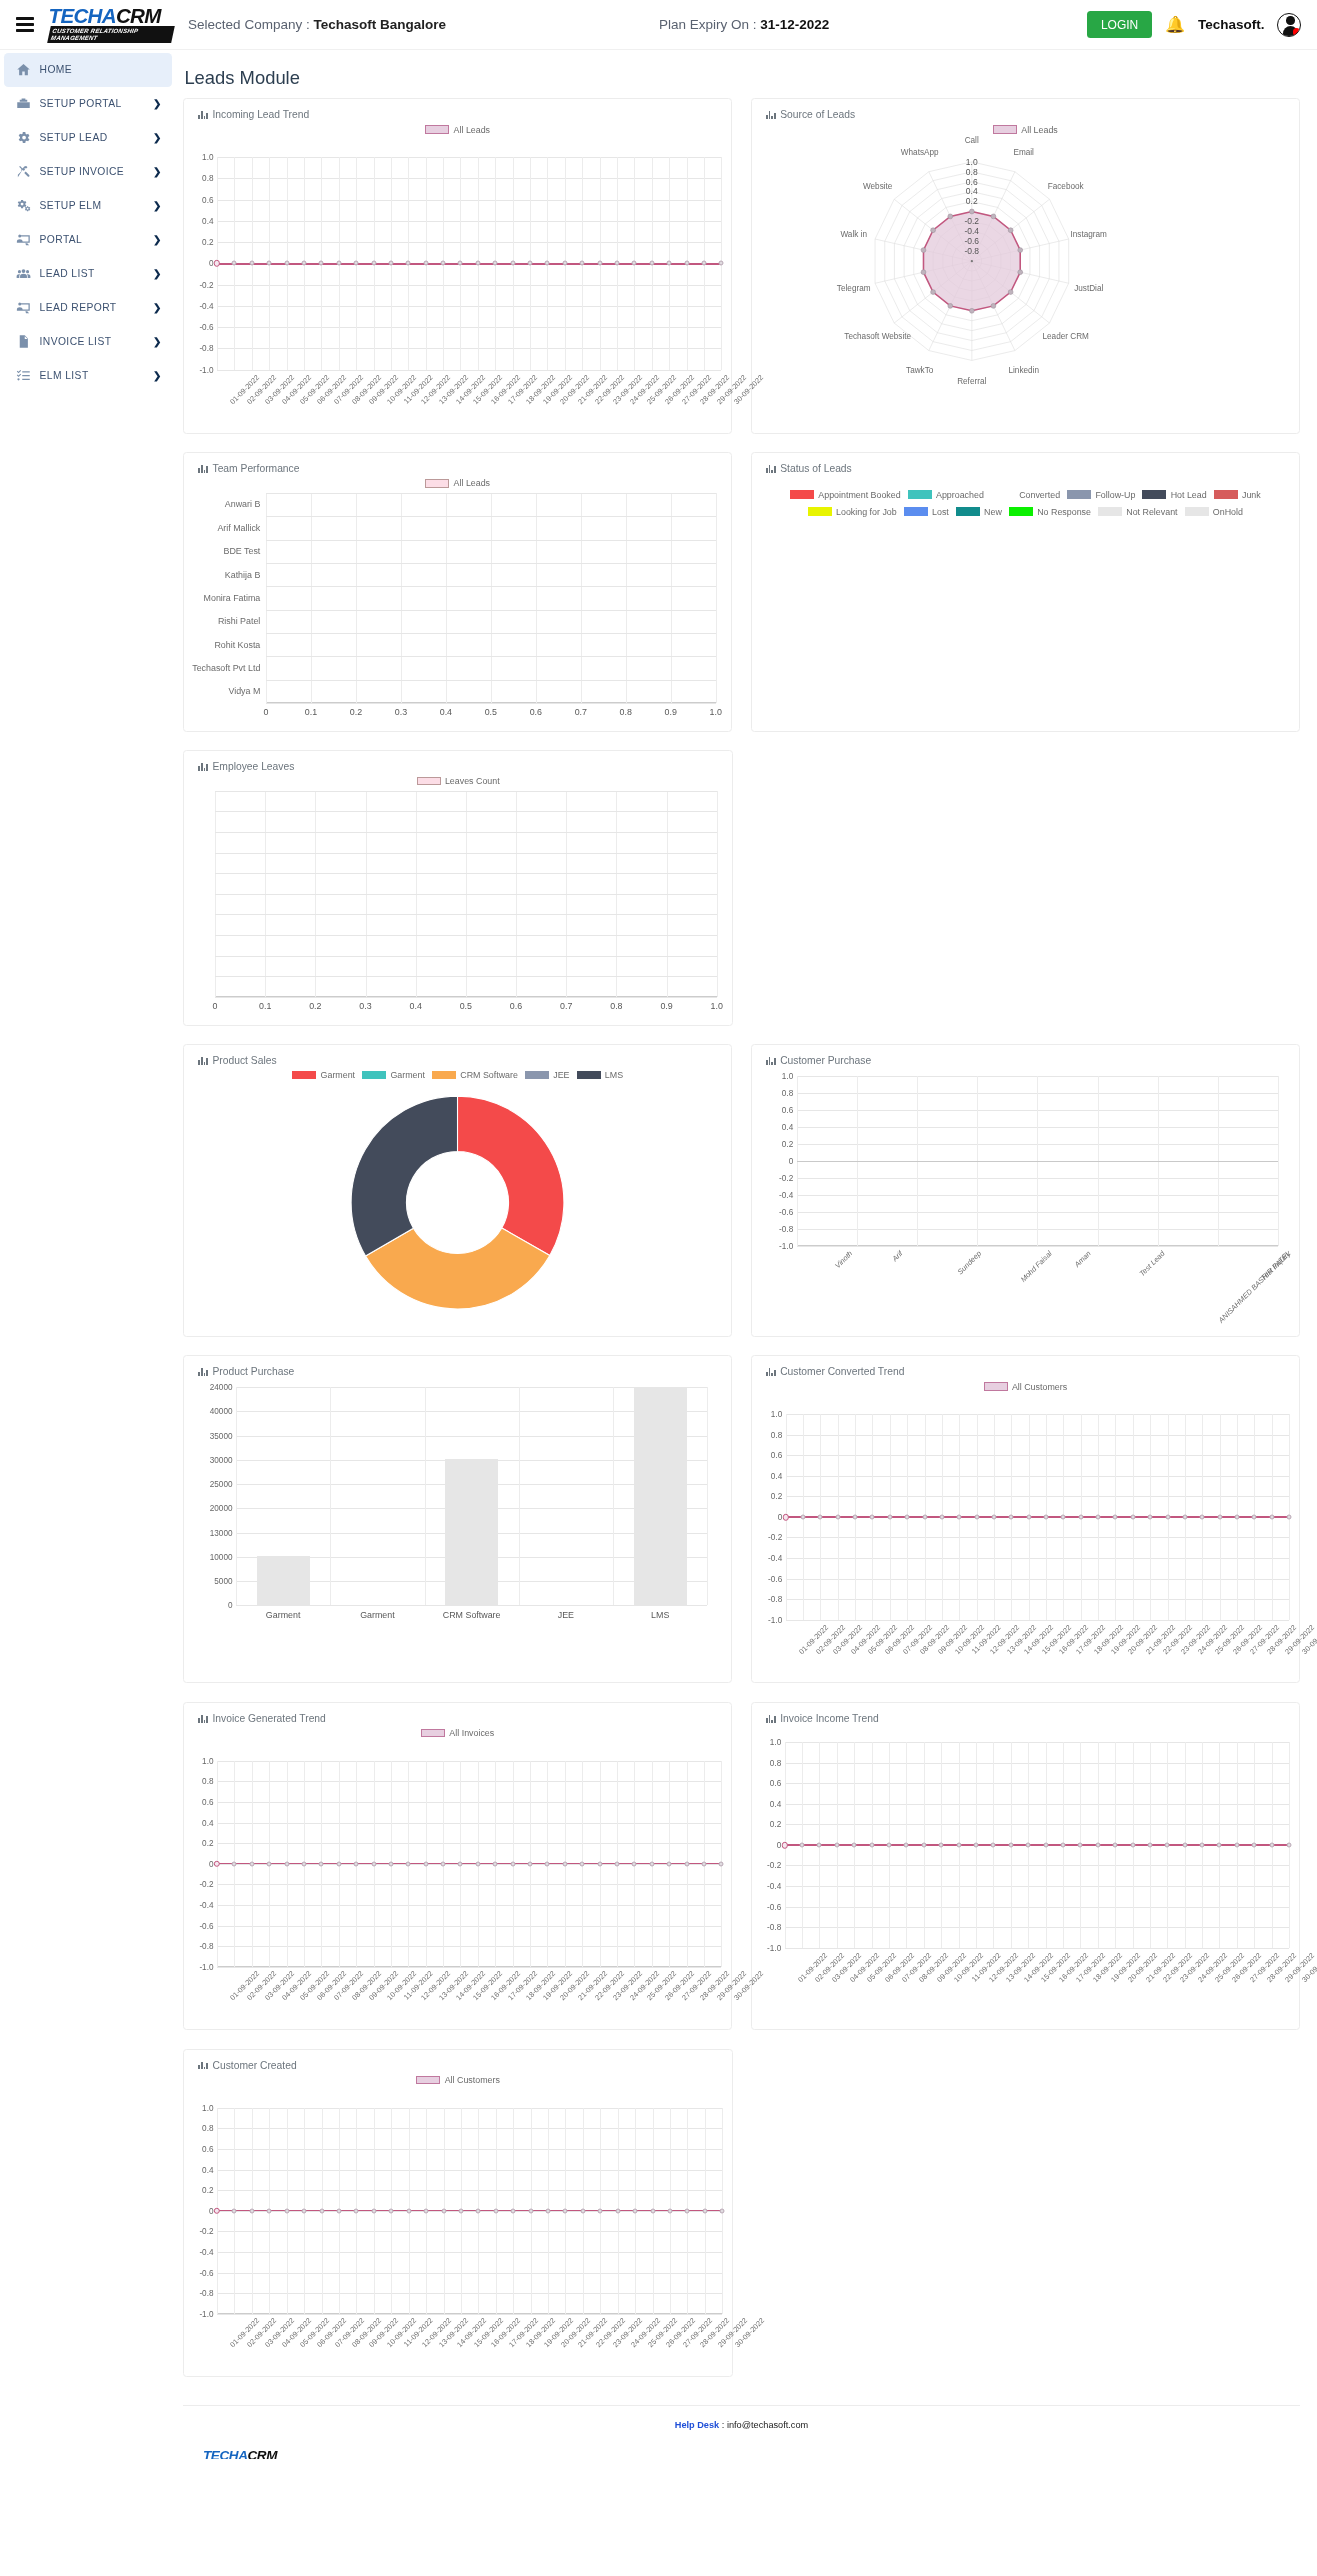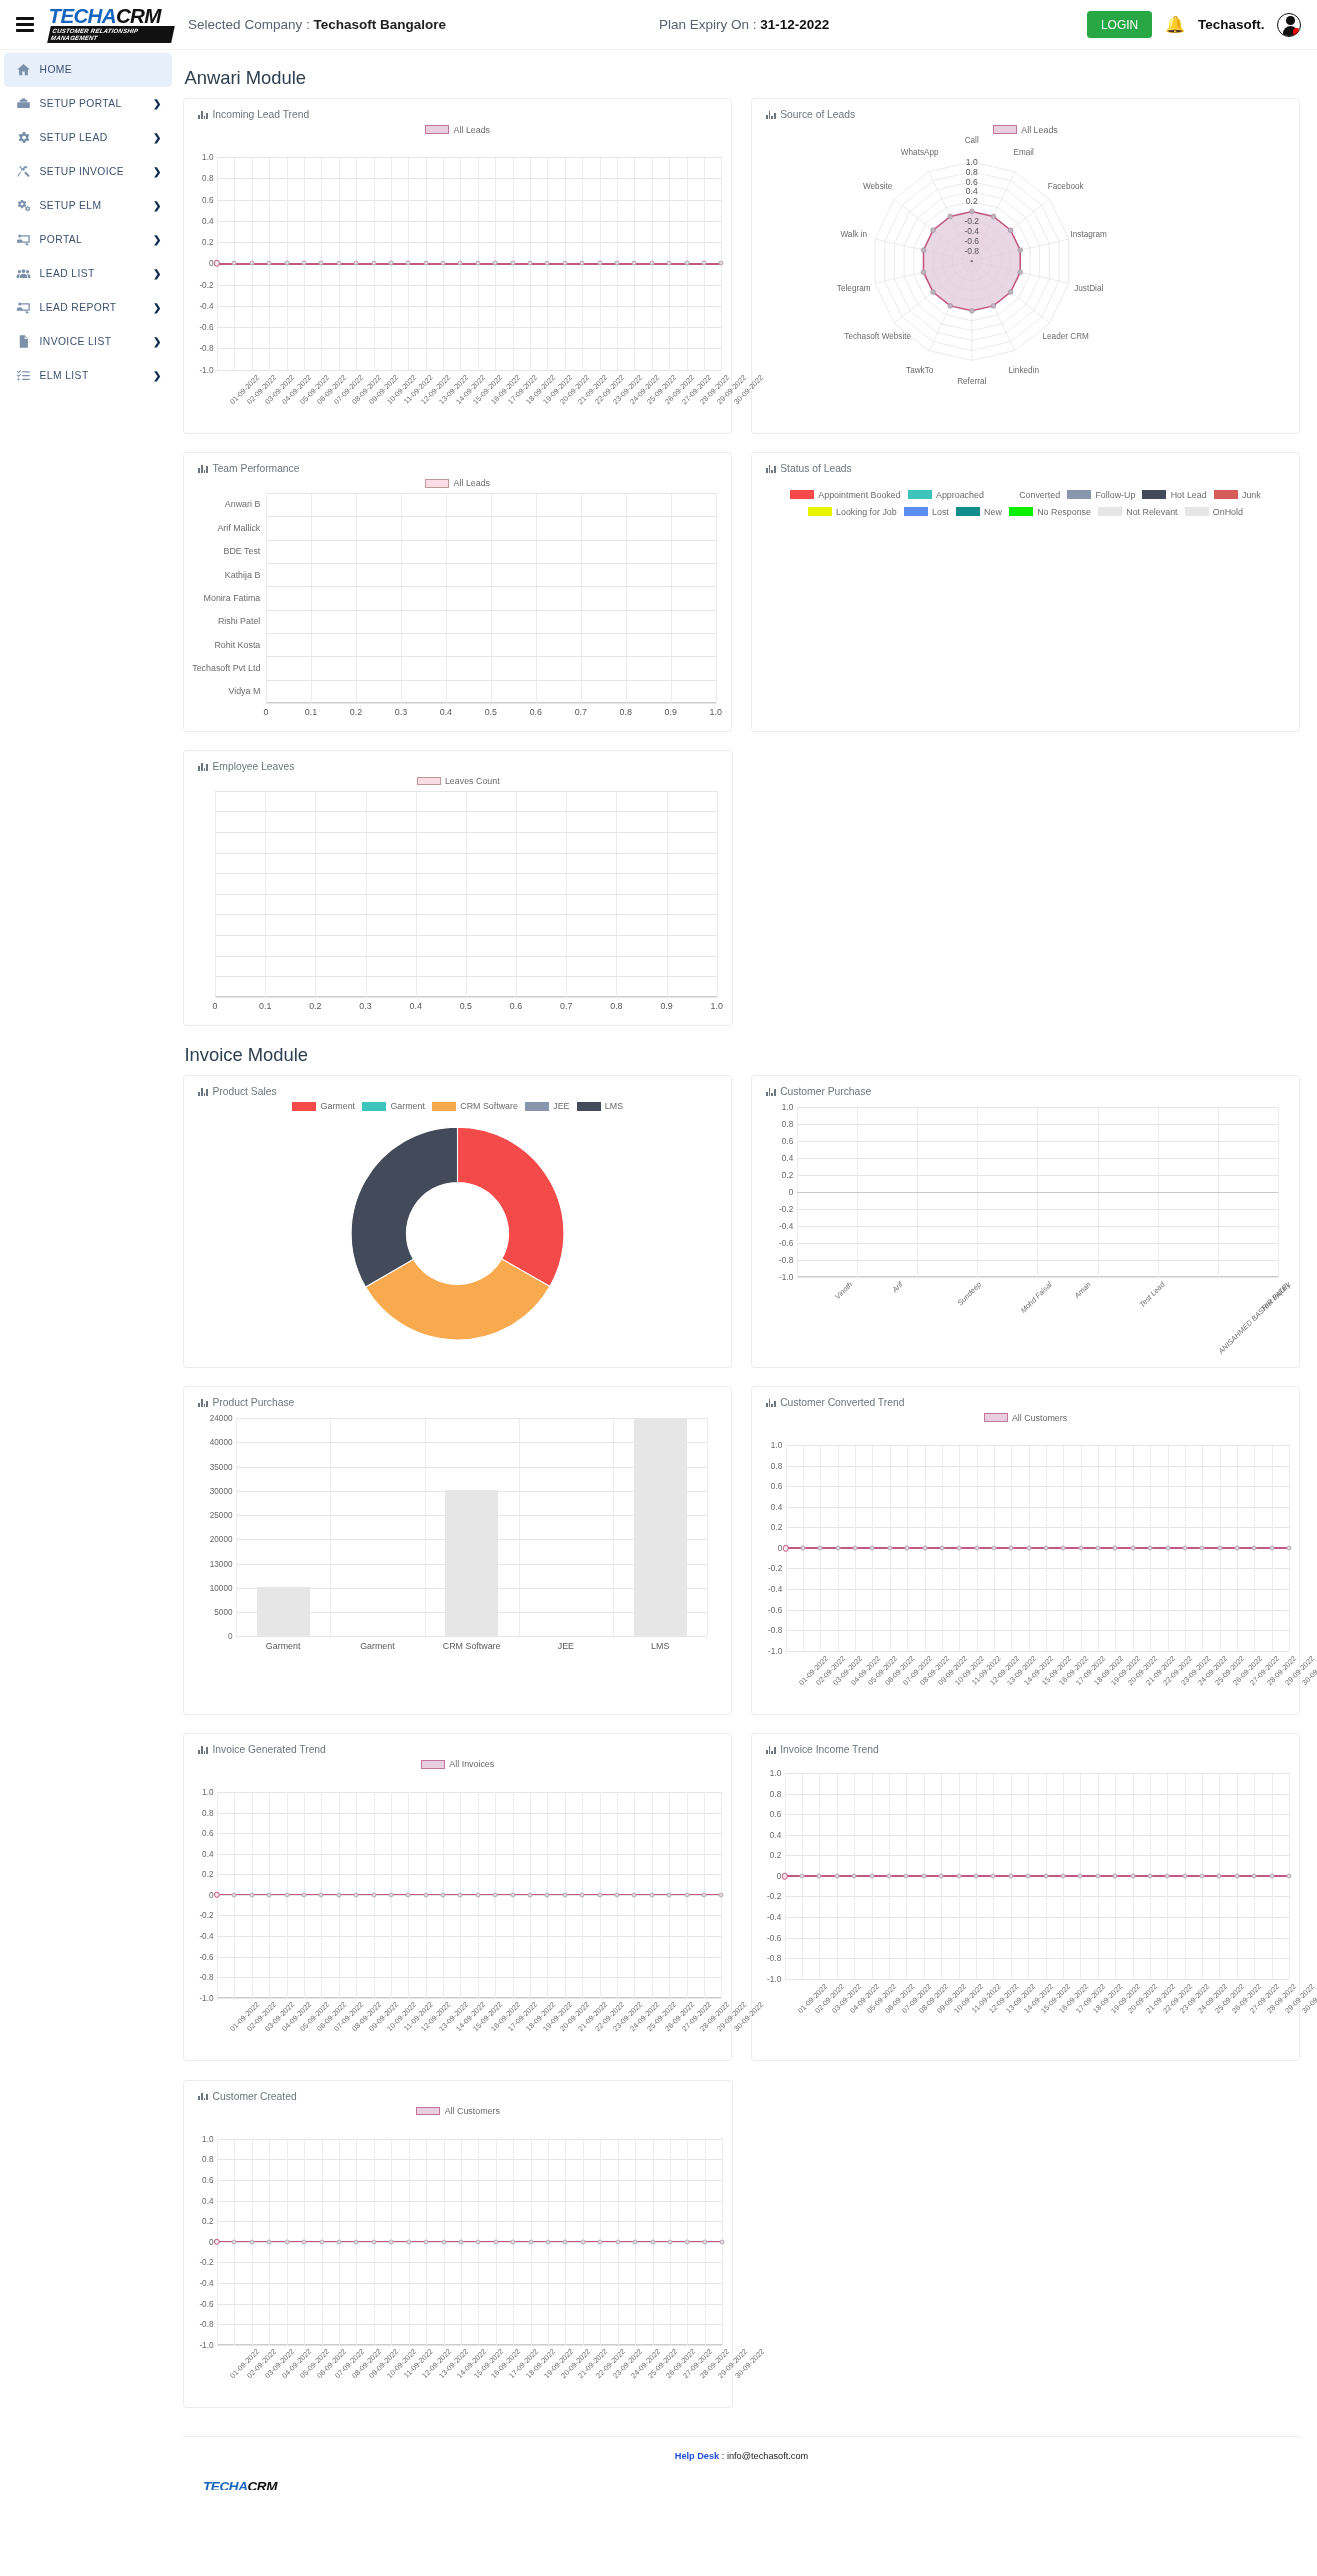--- a/index.html
+++ b/index.html
@@ -217,21 +217,21 @@
           </svg>
         </span>
         <span class="side-label">ELM LIST</span>
         <span class="chev">❯</span>
       </div>
     </div>
 
   <div class="content">
 
 
-    <div class="module-title">Anwari Module</div>
+    <div class="module-title">Leads Module</div>
 
     <div class="grid">
       <div class="card">
         <div class="card-head">
           <span class="bars-ico">
               <i></i>
               <i></i>
               <i></i>
               <i></i>
             </span>
@@ -621,21 +621,20 @@
                 <span class="xlab-flat" style="left:80%;">0.8</span>
                 <span class="xlab-flat" style="left:90%;">0.9</span>
                 <span class="xlab-flat" style="left:100%;">1.0</span>
               </div>
             </div>
           </div>
       </div>
       <div style="flex:1"></div>
     </div>
 
-    <div class="module-title">Invoice Module</div>
 
     <div class="grid">
       <div class="card">
         <div class="card-head">
           <span class="bars-ico">
               <i></i>
               <i></i>
               <i></i>
               <i></i>
             </span>

